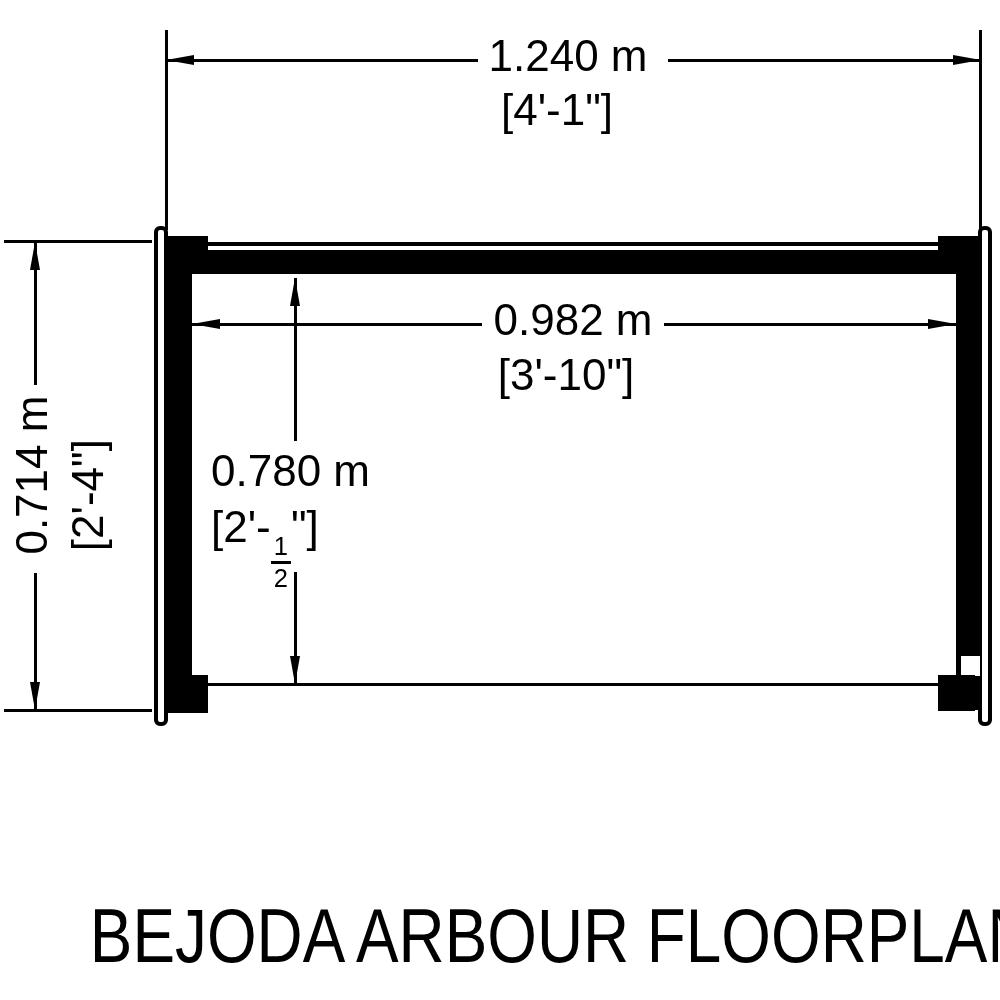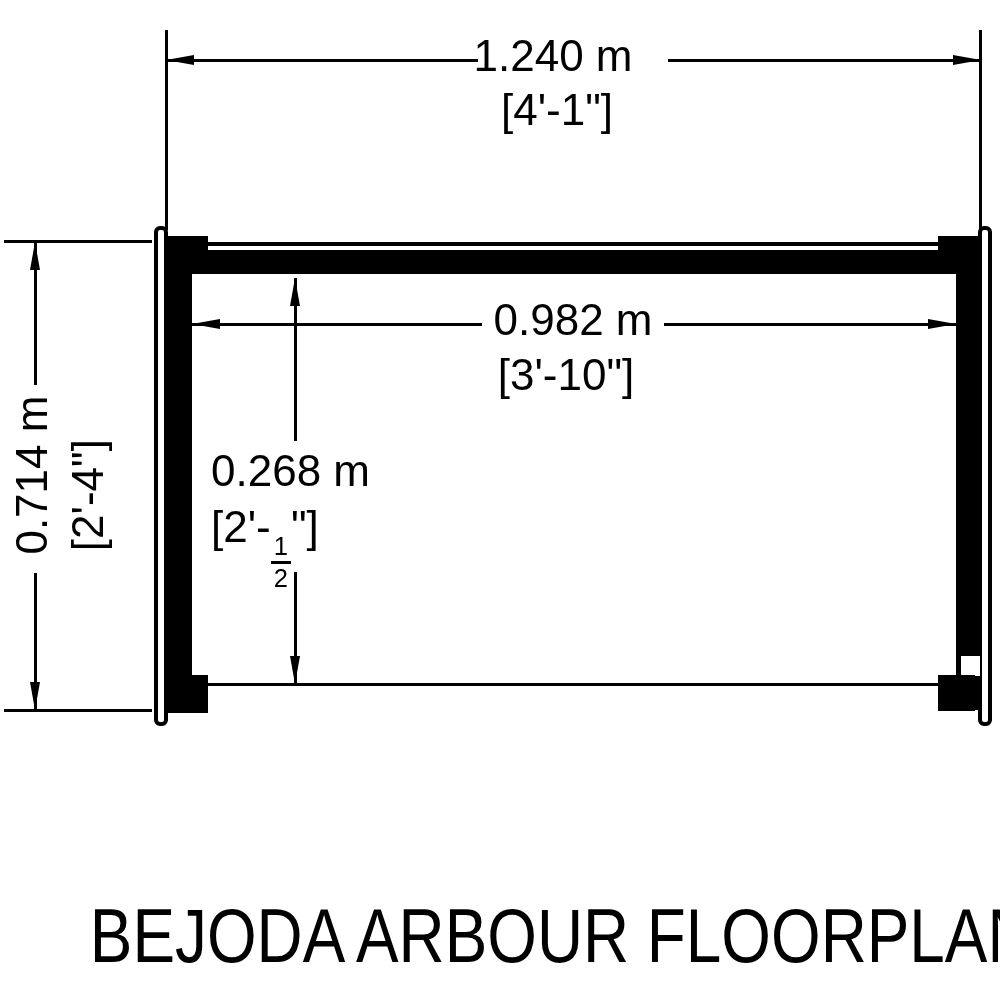--- a/index.html
+++ b/index.html
@@ -37,21 +37,21 @@
 
 <div class="canvas">
 
   <div>
     <div class="vline" style="left:165px; top:30px; height:200px;"></div>
     <div class="vline" style="left:979px; top:30px; height:200px;"></div>
     <div class="hline" style="left:166px; top:59px; width:312px;"></div>
     <div class="hline" style="left:668px; top:59px; width:313px;"></div>
     <div class="arr arr-l" style="left:166px; top:55px;"></div>
     <div class="arr arr-r" style="left:953px; top:55px;"></div>
-    <div class="dimtext ctr" style="left:553px; top:33px;text-align:center;">1.240 m</div>
+    <div class="dimtext ctr" style="left:568px; top:33px;text-align:center;">1.240 m</div>
     <div class="dimtext ctr" style="left:557px; top:87px;">[4'-1"]</div>
   </div>
 
   <div>
     <div class="post" style="left:154px; top:226px; height:500px;"></div>
     <div class="post" style="left:978px; top:226px; height:500px;"></div>
 
     <div class="solid" style="left:168px; top:242px; width:812px; height:32px;"></div>
     <div class="cut" style="left:208px; top:246px; width:730px; height:4px;"></div>
     <div class="solid" style="left:168px; top:236px; width:40px; height:14px;"></div>
@@ -73,21 +73,21 @@
     <div class="arr arr-r" style="left:928px; top:319px;"></div>
     <div class="dimtext ctr" style="left:573px; top:297px;">0.982 m</div>
     <div class="dimtext ctr" style="left:566px; top:352px;">[3'-10"]</div>
   </div>
 
   <div>
     <div class="vline" style="left:294px; top:278px; height:163px;"></div>
     <div class="vline" style="left:294px; top:572px; height:112px;"></div>
     <div class="arr arr-u" style="left:290px; top:278px;"></div>
     <div class="arr arr-d" style="left:290px; top:656px;"></div>
-    <div class="dimtext" style="left:211px; top:448px;">0.268 m</div>
+    <div class="dimtext" style="left:211px; top:448px;">0.780 m</div>
     <div class="dimtext" style="left:211px; top:504px;"><span>[2'-</span><span class="frac">
           <span class="num">1</span>
           <span class="den">2</span>
         </span><span>"]</span></div>
   </div>
 
   <div>
     <div class="hline" style="left:4px; top:240px; width:148px;"></div>
     <div class="hline" style="left:4px; top:709px; width:148px;"></div>
     <div class="vline" style="left:34px; top:243px; height:142px;"></div>

